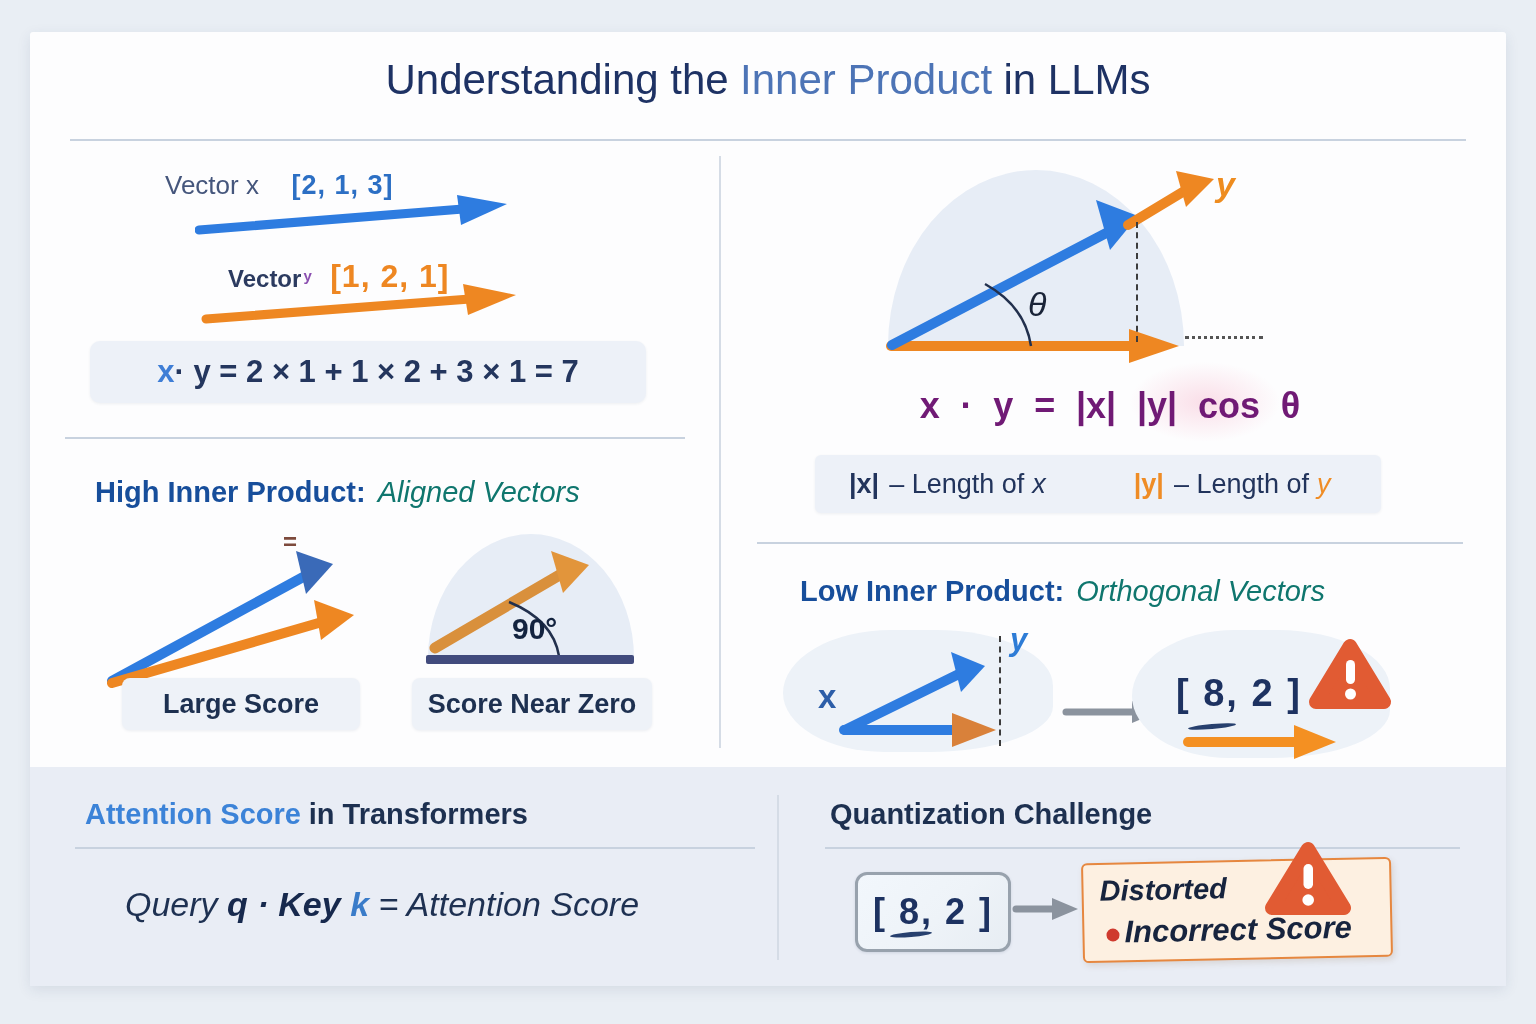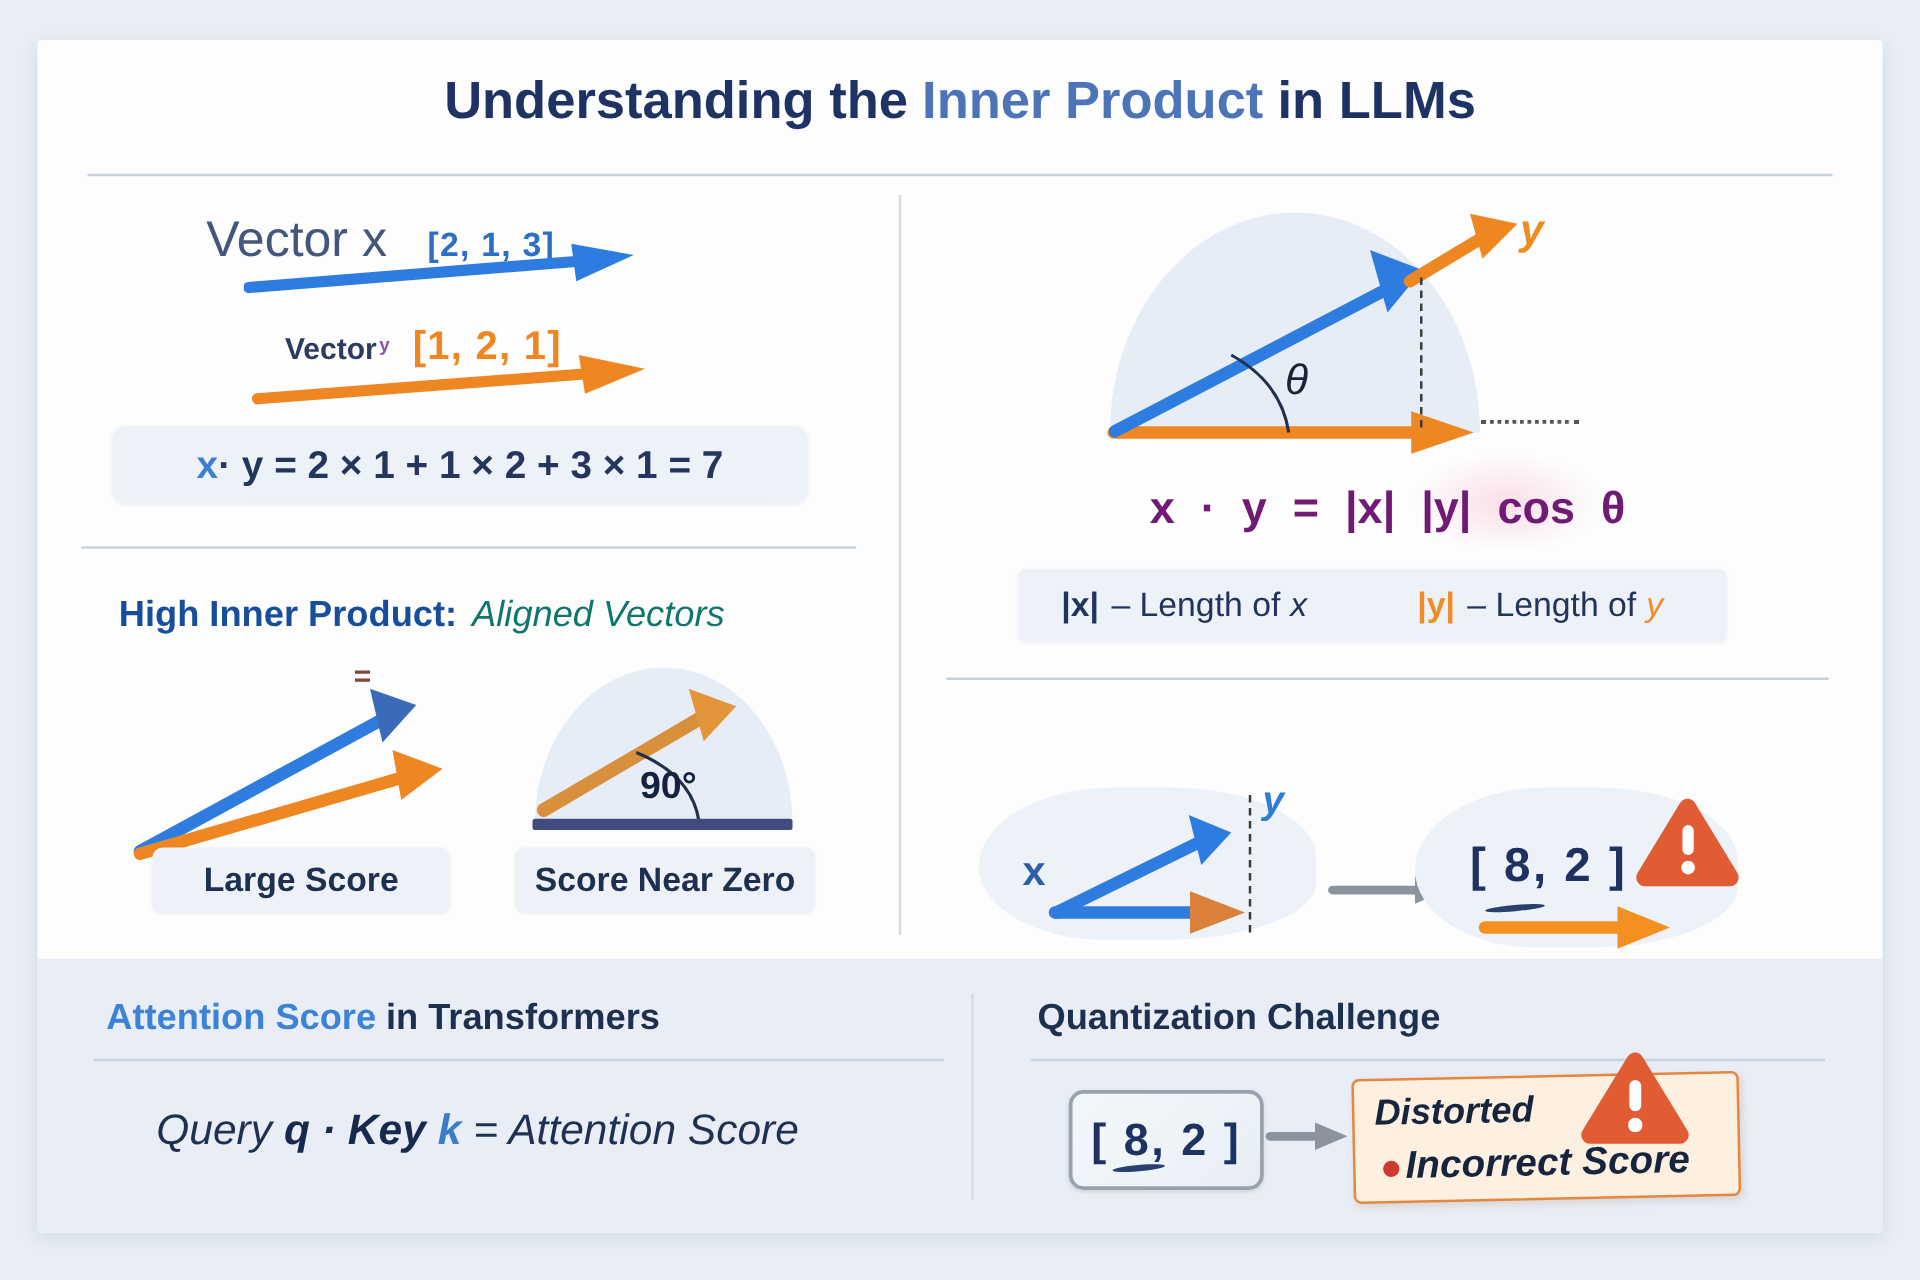--- a/index.html
+++ b/index.html
@@ -1,26 +1,26 @@
 <!DOCTYPE html>
 <html><head>
 <meta charset="utf-8">
 <style>
   html,body{margin:0;padding:0;background:#e9eef4;font-family:"Liberation Sans",sans-serif;}
   .stage{position:relative;width:1536px;height:1024px;background:#e9eef4;overflow:hidden;}
   .abs{position:absolute;}
   .card{left:30px;top:32px;width:1476px;height:954px;background:#fdfdfe;border-radius:3px;
         box-shadow:0 4px 14px rgba(40,60,100,.10);}
-  .title{left:30px;top:56px;width:1476px;text-align:center;font-size:42px;font-weight:bold;color:#1e3264;}
+  .title{left:30px;top:56px;width:1476px;text-align:center;font-size:42px;font-weight:normal;color:#1e3264;}
   .title .hl{color:#4d74b6;}
   .gapL{margin-left:.27em;}
   .hr{background:#c8d2df;height:2px;}
   .vr{background:#d5dce6;width:2px;}
   
-  .vec-label{font-size:40px;color:#45567c;}
+  .vec-label{font-size:26px;color:#45567c;}
   .vec-val-blue{font-size:27px;font-weight:bold;color:#2c6fc4;letter-spacing:1px;}
   .vec-label2{font-size:24px;font-weight:bold;color:#2c3b60;}
   .vec-mark{font-size:15px;font-weight:bold;color:#8b4fb0;vertical-align:6px;margin-left:2px;}
   .vec-val-orange{font-size:32px;font-weight:bold;color:#ee8722;letter-spacing:1px;}
   .formula-box{left:90px;top:341px;width:556px;height:62px;background:#edf1f8;border-radius:10px;
                display:flex;align-items:center;justify-content:center;font-size:31px;font-weight:bold;color:#24365e;
                box-shadow:0 1px 3px rgba(30,50,90,.07);}
   .formula-box .fx{color:#3f7ed6;}
   .sec-head{font-size:29px;}
   .sec-head .b{font-weight:bold;color:#174e9b;}
@@ -160,20 +160,23 @@
     <span class="sym">|x|</span>
     <span class="txt">– Length of</span>
     <span class="var">x</span>
     <span class="sym org" style="margin-left:88px;">|y|</span>
     <span class="txt">– Length of</span>
     <span class="var org">y</span>
   </div>
 
   <div class="abs hr" style="left:757px;top:542px;width:706px;"></div>
 
+  <div class="abs sec-head" style="left:800px;top:575px;">
+    <span class="b">Low Inner Product:</span><span class="i">Orthogonal Vectors</span>
+  </div>
 
   <div class="abs blob" style="left:783px;top:630px;width:270px;height:122px;"></div>
   <div class="abs ortho-x" style="left:818px;top:678px;">x</div>
   <svg class="abs" style="left:835px;top:648px;" width="165" height="92">
     <line x1="10" y1="82" x2="128" y2="24" stroke="#2e7ce0" stroke-width="10" stroke-linecap="round"></line>
     <polygon points="116,4 150,18 126,44" fill="#2e7ce0"></polygon>
   </svg>
   <svg class="abs" style="left:838px;top:710px;" width="165" height="40">
     <line x1="6" y1="20" x2="116" y2="20" stroke="#2e7ce0" stroke-width="10" stroke-linecap="round"></line>
     <polygon points="114,3 158,20 114,37" fill="#d9813a"></polygon>

